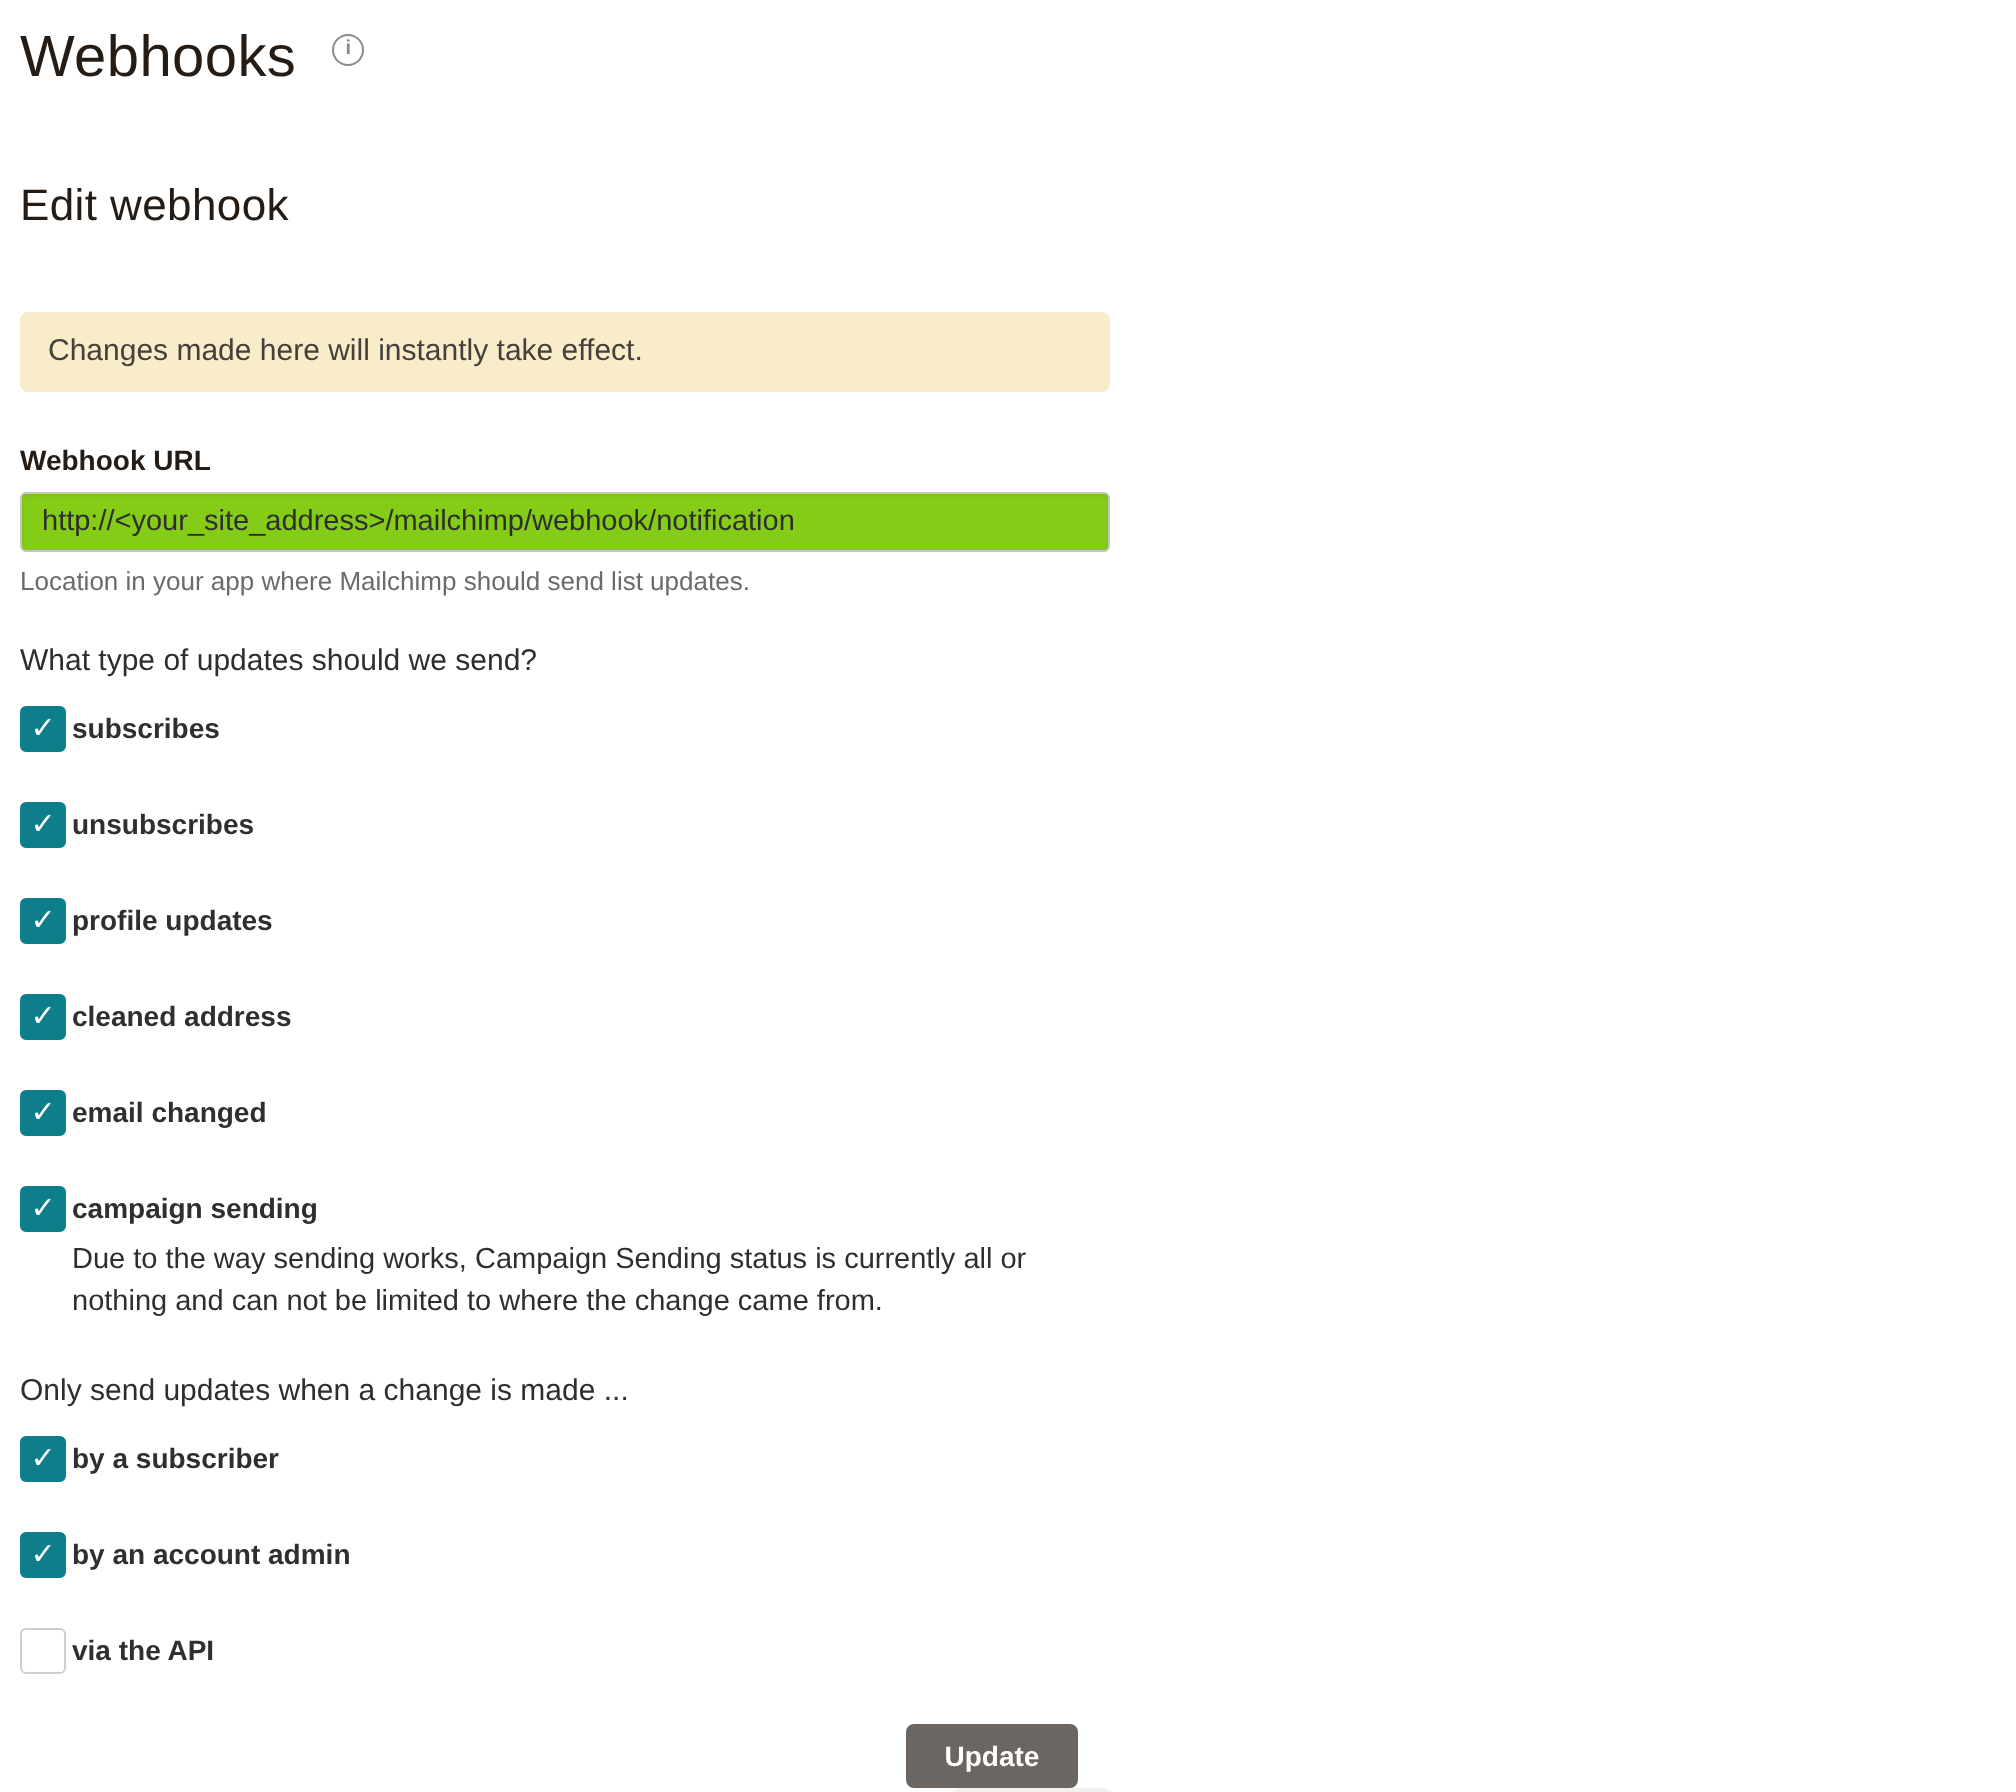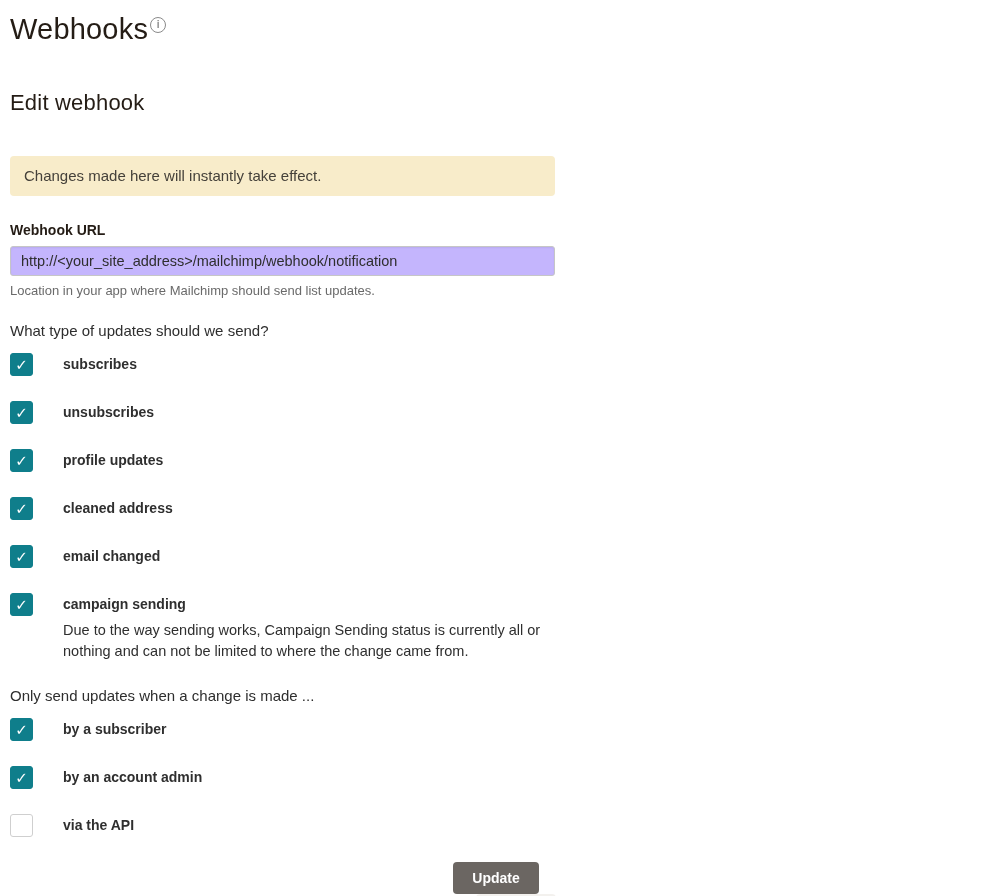--- a/index.html
+++ b/index.html
@@ -13,21 +13,21 @@
     --c-delete-bg:#f3f1ee;
     --c-link:#1f7a8a;
   }
   *{box-sizing:border-box;margin:0;padding:0;}
   html,body{width:1008px;height:896px;background:#ffffff;overflow:hidden;}
   body{
     font-family:"Liberation Sans","DejaVu Sans",sans-serif;
     color:var(--c-body);
     padding:14px 0 0 10px;
   }
-  .page-title-row{display:flex;align-items:flex-start;gap:2px;text-align:center;}
+  .page-title-row{display:flex;align-items:flex-start;gap:18px;text-align:center;}
   h1{
     font-size:29px;font-weight:500;color:var(--c-dark);
     letter-spacing:.2px;line-height:1.1;
   }
   .info-icon{
     width:16px;height:16px;margin-top:3px;
     border:1.5px solid #8a8a8a;border-radius:50%;
     display:inline-flex;align-items:center;justify-content:center;
     font-size:10px;line-height:1;color:#8a8a8a;font-weight:600;
     cursor:default;
@@ -44,35 +44,35 @@
   }
   .field-label{
     margin-top:26px;font-size:14px;font-weight:700;color:var(--c-dark);
   }
   .url-input{
     display:block;margin-top:8px;width:545px;height:30px;
     border:1px solid var(--c-border);border-radius:3px;
     padding:0 10px;font-size:14.5px;color:var(--c-body);
     font-family:"Liberation Sans","DejaVu Sans",sans-serif;
     box-shadow:inset 0 1px 2px rgba(0,0,0,.06);
-    outline:none;background:#c4b5fd;
+    outline:none;background:#84cc16;
   }
   .help-text{margin-top:7px;font-size:13px;color:var(--c-muted);}
   .question{margin-top:24px;font-size:15px;color:var(--c-body);}
   .check-list{margin-top:14px;}
   .check-row{display:flex;align-items:flex-start;margin-bottom:25px;}
   .checkbox{
     width:23px;height:23px;flex:0 0 23px;
     border:1px solid #cfcfcf;border-radius:3px;background:#fff;
     display:inline-flex;align-items:center;justify-content:center;
     cursor:pointer;
   }
   .checkbox.checked{background:var(--c-teal);border-color:var(--c-teal);}
   .check-glyph{color:#fff;font-size:15px;font-weight:700;line-height:1;}
-  .check-text{margin-left:30px;}
+  .check-text{margin-left:3px;}
   .check-label{
     display:inline-block;font-size:14px;font-weight:700;
     color:#2f2f2f;line-height:23px;cursor:pointer;
   }
   .check-desc{
     margin-top:4px;font-size:14.5px;font-weight:400;color:var(--c-body);
     line-height:21px;max-width:512px;
   }
   .button-row{margin-top:7px;display:flex;align-items:center;flex-direction:column;}
   .btn{

